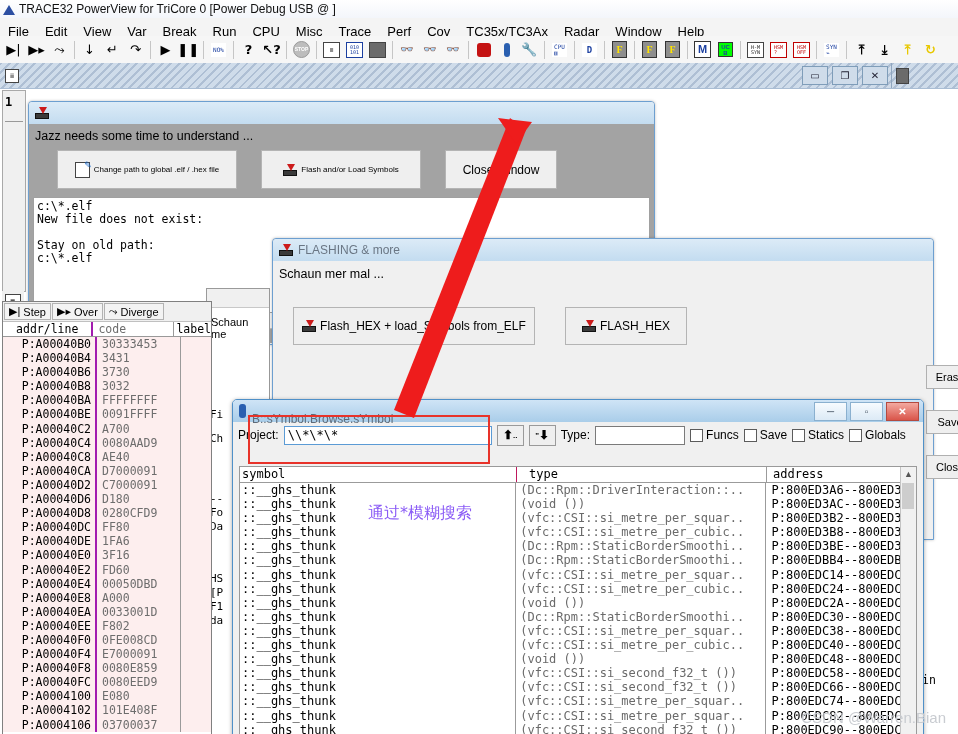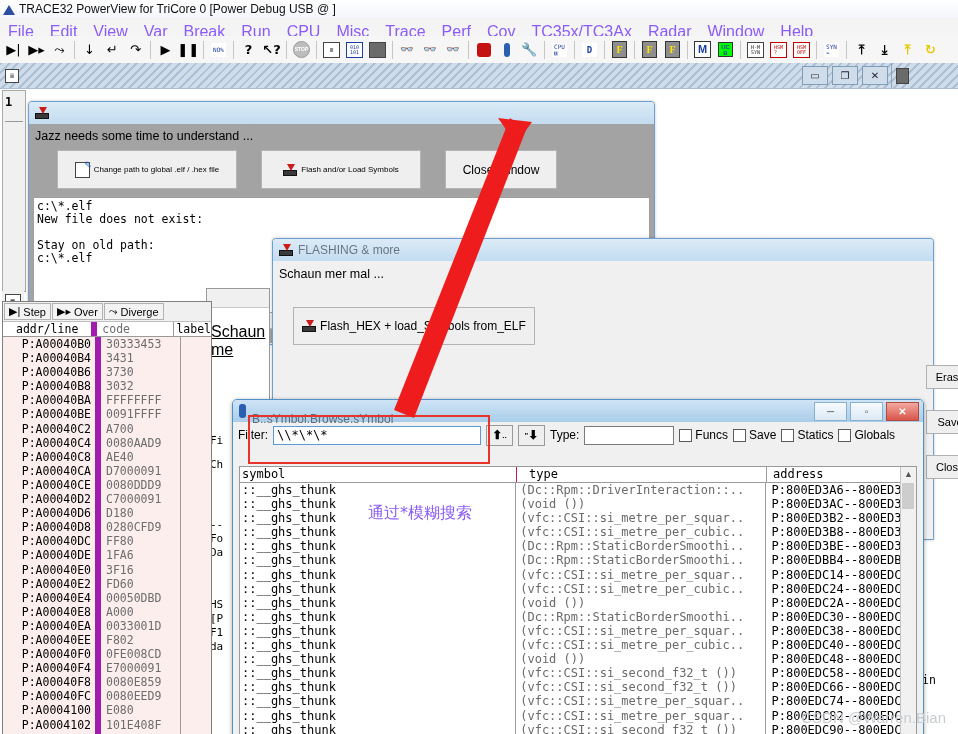--- a/index.html
+++ b/index.html
@@ -25,21 +25,21 @@
     border-bottom:10px solid #2b4ea2;
   }
   .titlebar .ttext{font-size:12px;color:#111;white-space:nowrap;}
 
   
   .menubar{
     position:absolute;left:0;top:18px;width:958px;height:18px;
     background:#f4f4f4;display:flex;align-items:center;
     border-bottom:1px solid #e3e3e3;
   }
-  .menubar .mi{padding:1px 8px;font-size:16px;color:#8b5cf6;cursor:default;white-space:nowrap;margin-top:9px;}
+  .menubar .mi{padding:1px 8px;font-size:13px;color:#000000;cursor:default;white-space:nowrap;margin-top:9px;}
 
   
   .toolbar{
     position:absolute;left:0;top:36px;width:958px;height:27px;
     background:#f6f6f6;border-bottom:1px solid #cfcfcf;
     display:flex;align-items:center;padding-left:2px;
   }
   .tb{width:21px;height:22px;margin:0 1px;display:flex;align-items:center;justify-content:center;
       font-size:13px;line-height:1;position:relative;cursor:default;}
   .tbsep{width:1px;height:18px;background:#c6c6c6;margin:0 3px;}
@@ -104,21 +104,21 @@
   .dis{position:absolute;left:2px;top:238px;width:208px;height:434px;
        background:#fff;border:1px solid #808080;overflow:hidden;}
   .dis-tools{height:17px;background:#f0f0f0;border-bottom:1px solid #c0c0c0;display:flex;align-items:center;gap:1px;padding:1px 1px;}
   .dis-tools .db{height:15px;border:1px solid #b2b2b2;background:#f3f3f3;font-size:11px;
                  display:flex;align-items:center;gap:3px;padding:0 4px;white-space:nowrap;}
   .dis-hdr{height:14px;background:#fff;border-bottom:1px solid #999;
            font-family:"DejaVu Sans Mono", monospace;font-size:11.5px;display:flex;color:#000;}
   .dis-rows{font-family:"DejaVu Sans Mono", monospace;font-size:11.5px;line-height:14.1px;background:#fdeeee;}
   .drow{display:flex;height:14.1px;}
   .dcol-a{width:92px;text-align:right;padding-right:4px;color:#000;box-sizing:border-box;}
-  .dcol-c{width:85px;padding-left:5px;color:#6d6d6d;border-left:6px solid #a21caf;box-sizing:border-box;}
+  .dcol-c{width:85px;padding-left:5px;color:#6d6d6d;border-left:2px solid #a21caf;box-sizing:border-box;}
 
   
   .ghost{position:absolute;background:#fff;border:1px solid #9a9a9a;overflow:hidden;}
 
   
   .sym{position:absolute;left:232px;top:336px;width:690px;height:382px;
        background:#f0f0f0;border:1px solid #4f90c8;border-radius:5px 5px 0 0;
        box-shadow:0 1px 4px rgba(0,0,0,.35);}
   .sym-cap{height:22px;background:linear-gradient(#cfe4f6,#a9cde9);border-radius:4px 4px 0 0;
            display:flex;align-items:center;padding-left:6px;gap:6px;position:relative;}
@@ -337,21 +337,21 @@
 Stay on old path:
 c:\*.elf</div>
         <div style="height:15px;background:#f0f0f0;border:1px solid #bdbdbd;border-top:none;display:flex;align-items:center;padding-left:3px;color:#8a8a8a;font-size:11px;">
           <span>‹</span>
         </div>
       </div>
     </div>
 
     <div class="ghost" style="left:206px;top:225px;width:62px;height:445px;">
       <div style="height:18px;background:#f0f0f0;border-bottom:1px solid #c8c8c8;"></div>
-      <div style="font-size:16px;padding:15px 4px;text-decoration:underline;">Schaun me</div>
+      <div style="font-size:11px;padding:8px 4px;">Schaun me</div>
       <div style="font-family:'DejaVu Sans Mono',monospace;font-size:11px;line-height:14px;padding-left:3px;color:#000;margin-top:60px;">
         <div>Fi</div>
           <div style="height:10px;"></div>
           <div>Ch</div>
         <div style="height:46px;"></div>
           <div>--</div>
           <div>Fo</div>
           <div>Da</div>
         <div style="height:38px;"></div>
           <div>HS</div>
@@ -366,20 +366,24 @@
         <span class="flashicon"></span>
         <span class="wt">FLASHING &amp; more</span>
       </div>
       <div class="win-body" style="height:277px;padding:4px;box-sizing:border-box;background:#f0f0f0;">
         <div style="font-size:12.5px;margin:2px 0 4px 2px;">Schaun mer mal ...</div>
         <div style="display:flex;gap:30px;margin-left:16px;margin-top:26px;">
           <div class="btn" style="width:240px;height:36px;font-size:12px;">
             <span class="flashicon"></span>
             <span>Flash_HEX + load_Symbols from_ELF</span>
           </div>
+          <div class="btn" style="width:120px;height:36px;font-size:12px;">
+            <span class="flashicon"></span>
+            <span>FLASH_HEX</span>
+          </div>
         </div>
       </div>
     </div>
 
     <div class="sidebtn" style="left:926px;top:302px;width:46px;height:22px;">
       <span>Erase</span>
     </div>
     <div class="sidebtn" style="left:926px;top:347px;width:46px;height:22px;">
       <span>Save</span>
     </div>
@@ -450,25 +454,20 @@
             <div style="flex: 1 1 0%; border-left: 1px solid rgb(154, 154, 154);"></div>
           </div>
           <div class="drow">
             <div class="dcol-a">P:A00040C8</div>
             <div class="dcol-c">AE40</div>
             <div style="flex: 1 1 0%; border-left: 1px solid rgb(154, 154, 154);"></div>
           </div>
           <div class="drow">
             <div class="dcol-a">P:A00040CA</div>
             <div class="dcol-c">D7000091</div>
-            <div style="flex: 1 1 0%; border-left: 1px solid rgb(154, 154, 154);"></div>
-          </div>
-          <div class="drow">
-            <div class="dcol-a">P:A00040CE</div>
-            <div class="dcol-c">0080DDD9</div>
             <div style="flex: 1 1 0%; border-left: 1px solid rgb(154, 154, 154);"></div>
           </div>
           <div class="drow">
             <div class="dcol-a">P:A00040D2</div>
             <div class="dcol-c">C7000091</div>
             <div style="flex: 1 1 0%; border-left: 1px solid rgb(154, 154, 154);"></div>
           </div>
           <div class="drow">
             <div class="dcol-a">P:A00040D6</div>
             <div class="dcol-c">D180</div>
@@ -562,21 +561,21 @@
         <span style="display:inline-block;width:7px;height:14px;background:#2a5fb0;border-radius:3px;"></span>
         <span class="st">B::sYmbol.Browse.sYmbol</span>
         <div class="sym-btns">
           <div class="wbtn">─</div>
           <div class="wbtn">▫</div>
           <div class="wbtn close">✕</div>
         </div>
       </div>
 
       <div class="sym-filter">
-        <label>Filter:</label>
+        <label>Project:</label>
         <div class="finput" style="width:200px;">
           <span>\\*\*\*</span>
         </div>
         <div class="sbtn">⬆<span style="font-size:8px;">..</span></div>
         <div class="sbtn"><span style="font-size:8px;">"</span>⬇</div>
         <label>Type:</label>
         <div class="tinput"></div>
         <div class="ckw">
           <span class="ck"></span>
           <span>Funcs</span>

